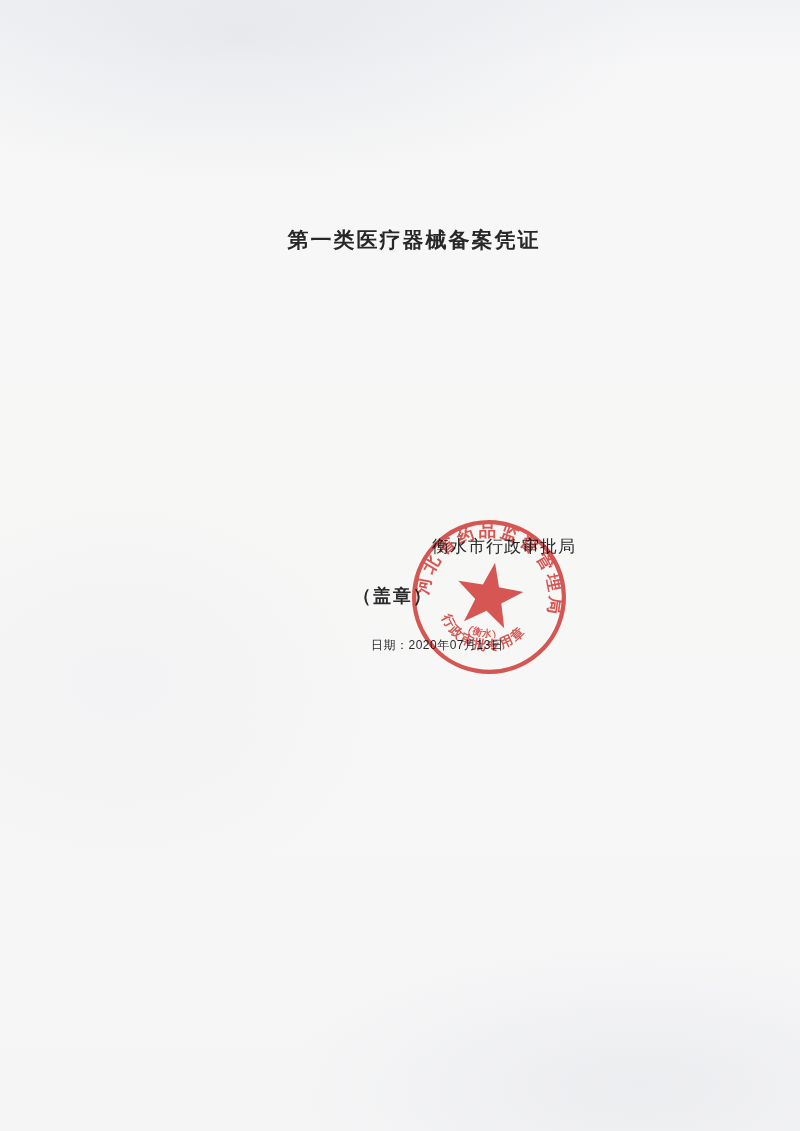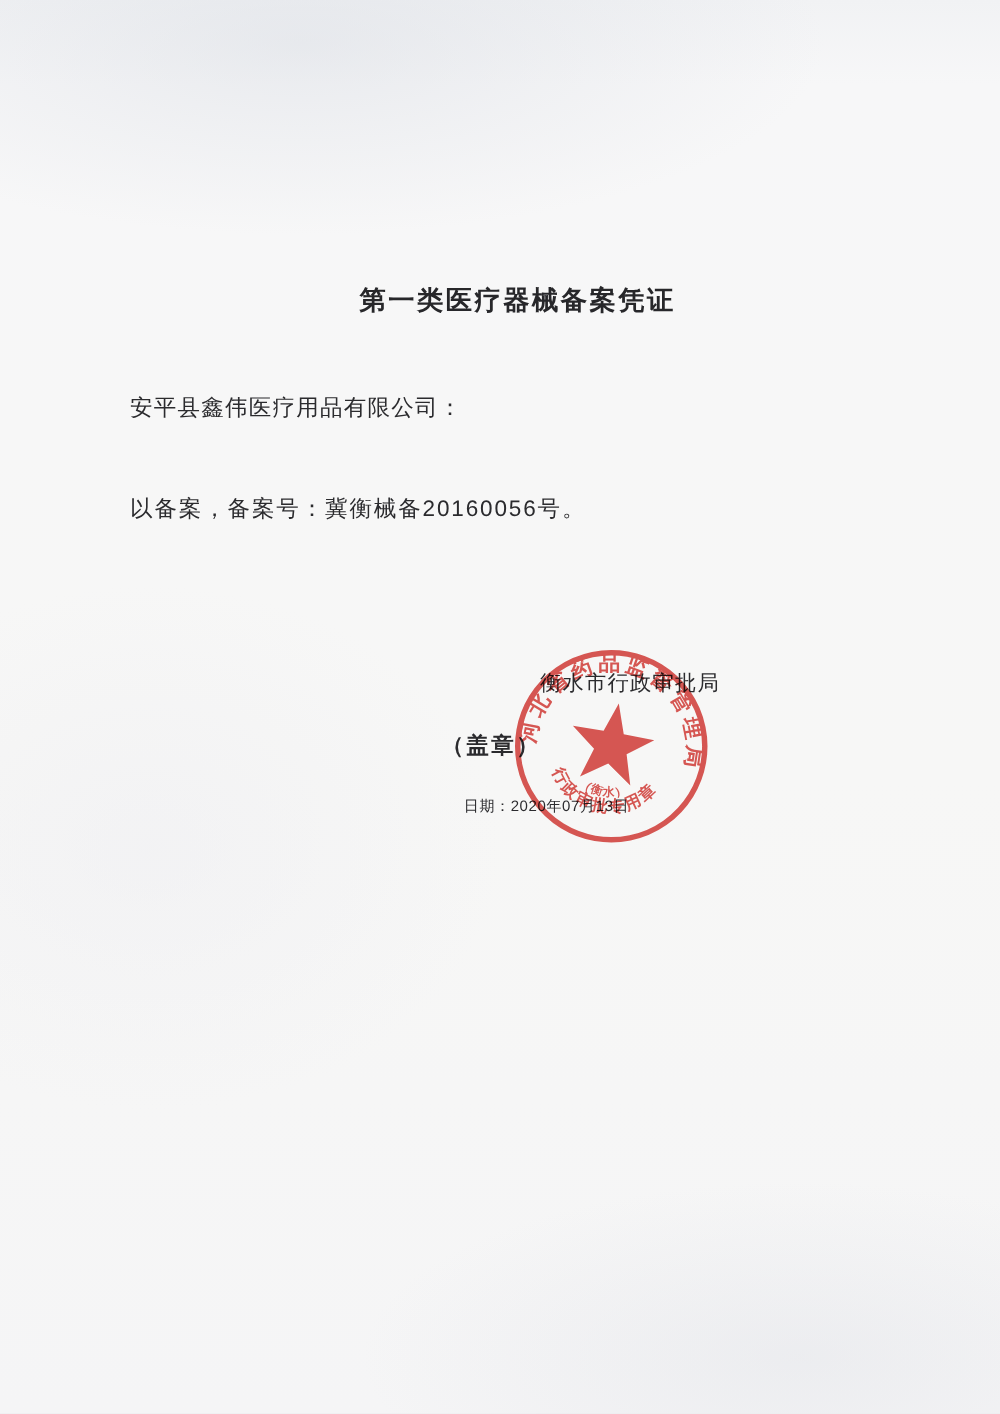--- a/index.html
+++ b/index.html
@@ -103,24 +103,22 @@
   .seal-text-inner { font-size: 15px; letter-spacing: 2px; }
   .seal-text-bottom { font-size: 11px; letter-spacing: 1px; }
 </style>
 </head>
 <body>
 
 <div class="page">
 
   <div class="doc-title">第一类医疗器械备案凭证</div>
 
-  <div class="addressee">安平县鑫伟医疗用品有限公司：</div>
 
 
-  <div class="body-line body-line-2">以备案，备案号：冀衡械备20160056号。</div>
 
   <div class="issuer">衡水市行政审批局</div>
 
   <div class="seal-note">（盖章）</div>
 
   <div class="date-line">日期：2020年07月13日</div>
 
   <div class="seal">
     <svg viewBox="0 0 200 200">
       <defs>

